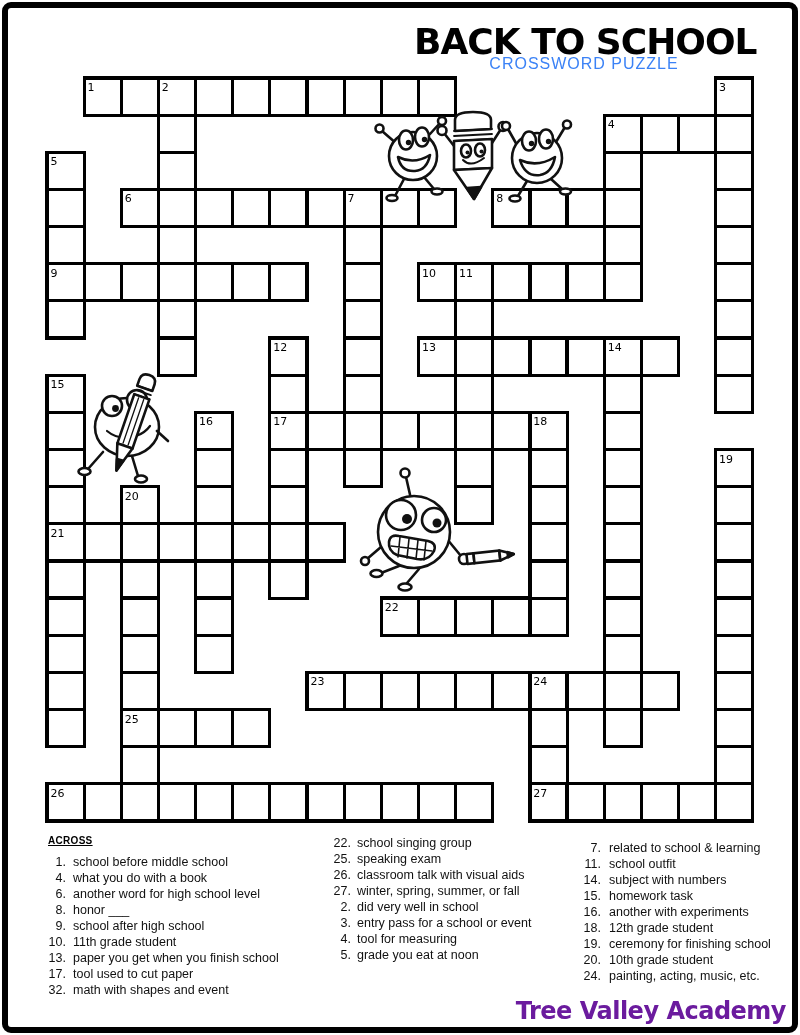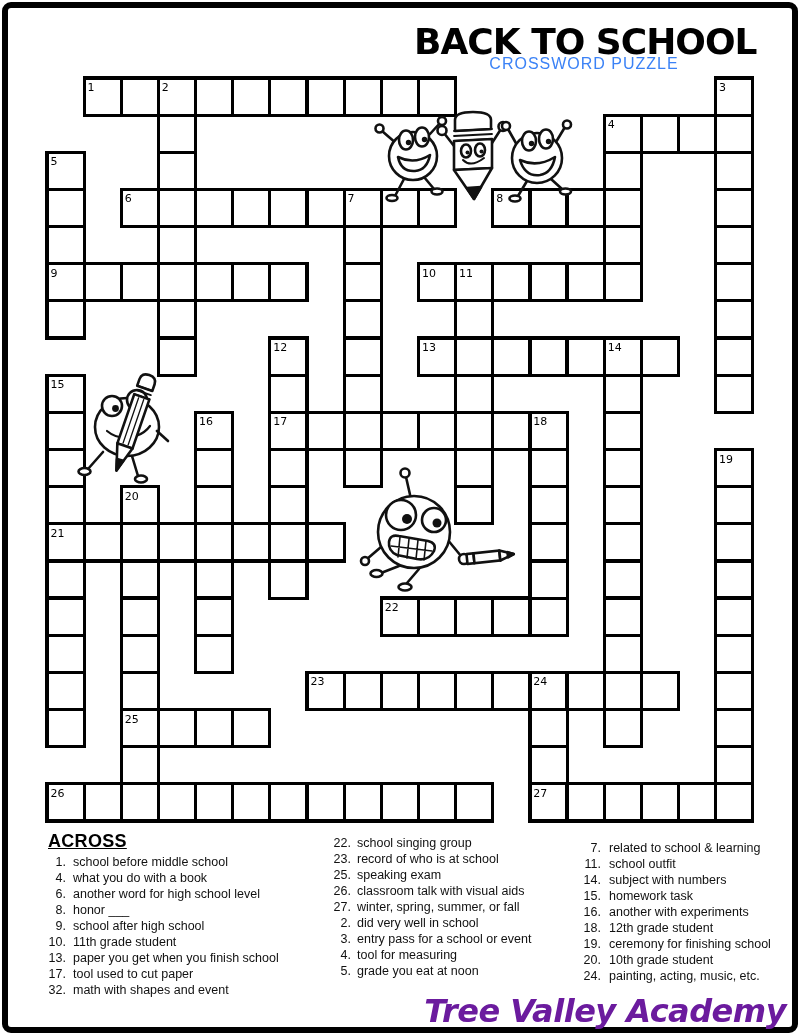--- a/index.html
+++ b/index.html
@@ -16,33 +16,33 @@
   .subtitle{
     position:absolute;left:434px;top:56px;width:300px;text-align:center;
     font-size:16px;line-height:16px;letter-spacing:1px;color:#3b82f6;white-space:nowrap;
   }
   svg.board{position:absolute;left:0;top:0;}
   .clue-col{position:absolute;font-size:12.5px;color:#111;}
   #clue-col-1{left:40px;top:831px;width:292px;}
   #clue-col-2{left:315px;top:835px;width:252px;}
   #clue-col-3{left:565px;top:840px;width:232px;}
   .clue-hdr{
-    font-weight:bold;font-size:18px;line-height:20px;height:23px;
+    font-weight:bold;font-size:10px;line-height:20px;height:23px;
     text-decoration:underline;letter-spacing:.3px;color:#000;
   }
   #clue-col-1 .clue-hdr{margin-left:8px;}
   #clue-col-2 .clue-hdr{margin-left:17px;height:21px;}
   .clue-row{display:flex;height:16px;line-height:16px;white-space:nowrap;align-items:center;}
   .clue-num{flex:none;text-align:right;}
   #clue-col-1 .clue-num{width:26px;margin-right:7px;}
   #clue-col-2 .clue-num{width:36px;margin-right:6px;}
   #clue-col-3 .clue-num{width:36px;margin-right:8px;}
   .brand{
     position:absolute;right:14px;top:999px;font-family:"DejaVu Sans",sans-serif;
-    font-weight:bold;font-size:32px;line-height:24px;letter-spacing:-.5px;font-style:italic;
+    font-weight:bold;font-size:24px;line-height:24px;letter-spacing:-.5px;
   }
 </style>
 </head>
 <body>
 
 <div class="frame"></div>
 
 <div class="title">BACK TO SCHOOL</div>
 <div class="subtitle">CROSSWORD PUZZLE</div>
 
@@ -401,24 +401,20 @@
     </div>
 </div>
 
 <div class="clue-col" id="clue-col-2">
   <div id="list-a2">
       <div class="clue-row">
         <span class="clue-num">22.</span>
         <span class="clue-text">school singing group</span>
       </div>
       <div class="clue-row">
-        <span class="clue-num">23.</span>
-        <span class="clue-text">record of who is at school</span>
-      </div>
-      <div class="clue-row">
         <span class="clue-num">25.</span>
         <span class="clue-text">speaking exam</span>
       </div>
       <div class="clue-row">
         <span class="clue-num">26.</span>
         <span class="clue-text">classroom talk with visual aids</span>
       </div>
       <div class="clue-row">
         <span class="clue-num">27.</span>
         <span class="clue-text">winter, spring, summer, or fall</span>

